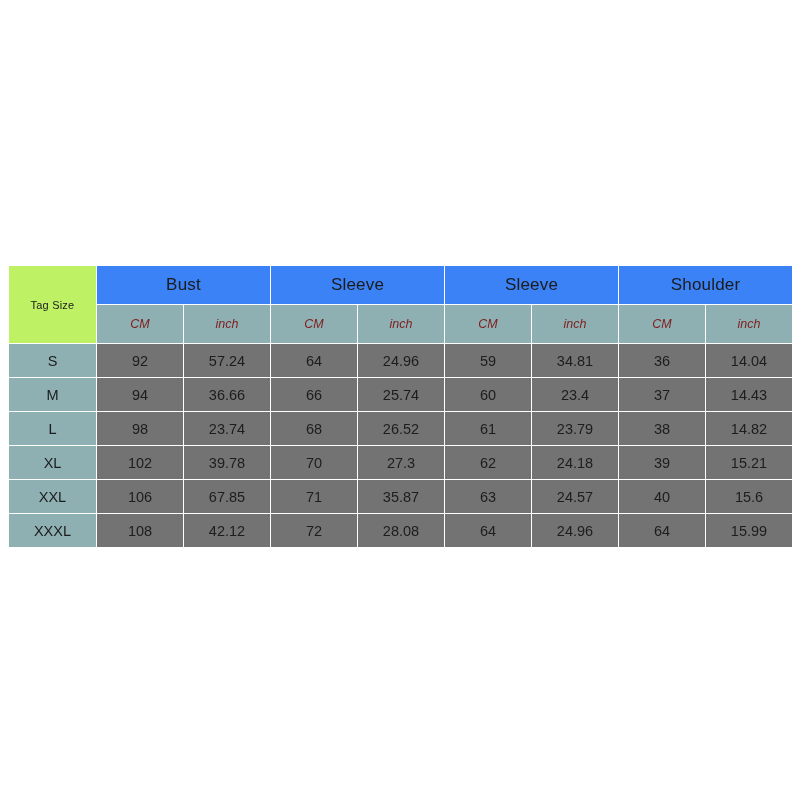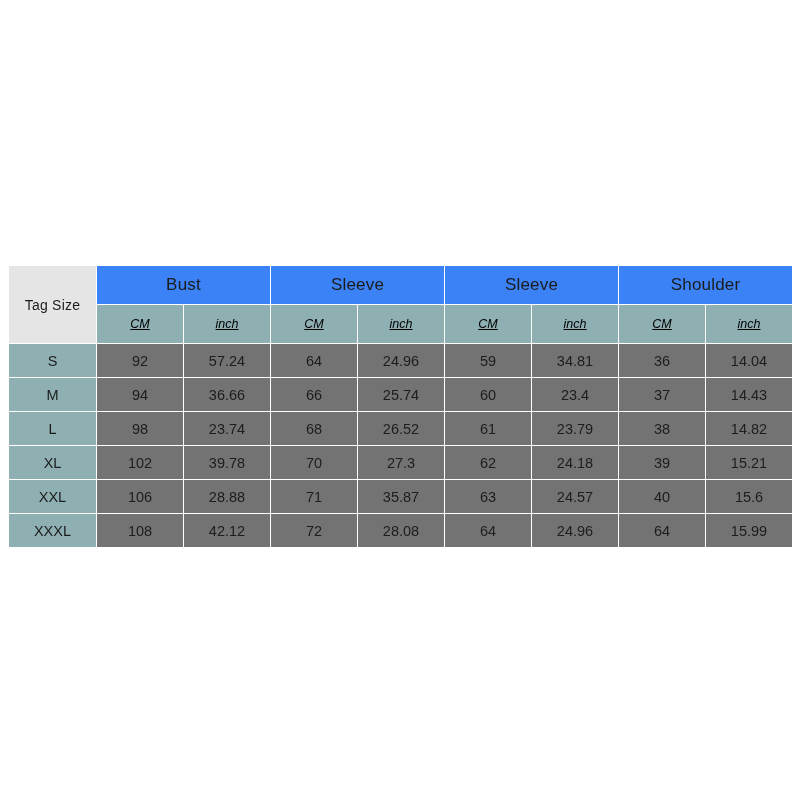--- a/index.html
+++ b/index.html
@@ -39,35 +39,34 @@
   
   .hdr-group {
     background: #3b82f6;
     color: #1c1c1c;
     font-size: 17px;
     font-weight: bold;
     height: 38px;
     letter-spacing: 0.2px;
   }
   .hdr-tagsize {
-    background: #e5e5e5;
+    background: #bef264;
     color: #1c1c1c;
-    font-size: 14px;
+    font-size: 11px;
     font-weight: bold;
     height: 76px;
     letter-spacing: 0.2px;
   }
   .hdr-unit {
     background: #8fb0b3;
-    color: #000000;
+    color: #7f1d1d;
     font-size: 12.5px;
     font-weight: bold;
     font-style: italic;
     height: 38px;
-    text-decoration: underline;
   }
   .row-label {
     background: #8fb0b3;
     color: #1c1c1c;
     font-size: 14.5px;
     height: 33px;
   }
   .cell {
     background: #737373;
     color: #1d1d1d;
@@ -155,21 +154,21 @@
           <td class="cell">70</td>
           <td class="cell">27.3</td>
           <td class="cell">62</td>
           <td class="cell">24.18</td>
           <td class="cell">39</td>
           <td class="cell">15.21</td>
         </tr>
         <tr>
           <td class="row-label">XXL</td>
           <td class="cell">106</td>
-          <td class="cell">28.88</td>
+          <td class="cell">67.85</td>
           <td class="cell">71</td>
           <td class="cell">35.87</td>
           <td class="cell">63</td>
           <td class="cell">24.57</td>
           <td class="cell">40</td>
           <td class="cell">15.6</td>
         </tr>
         <tr>
           <td class="row-label">XXXL</td>
           <td class="cell">108</td>

